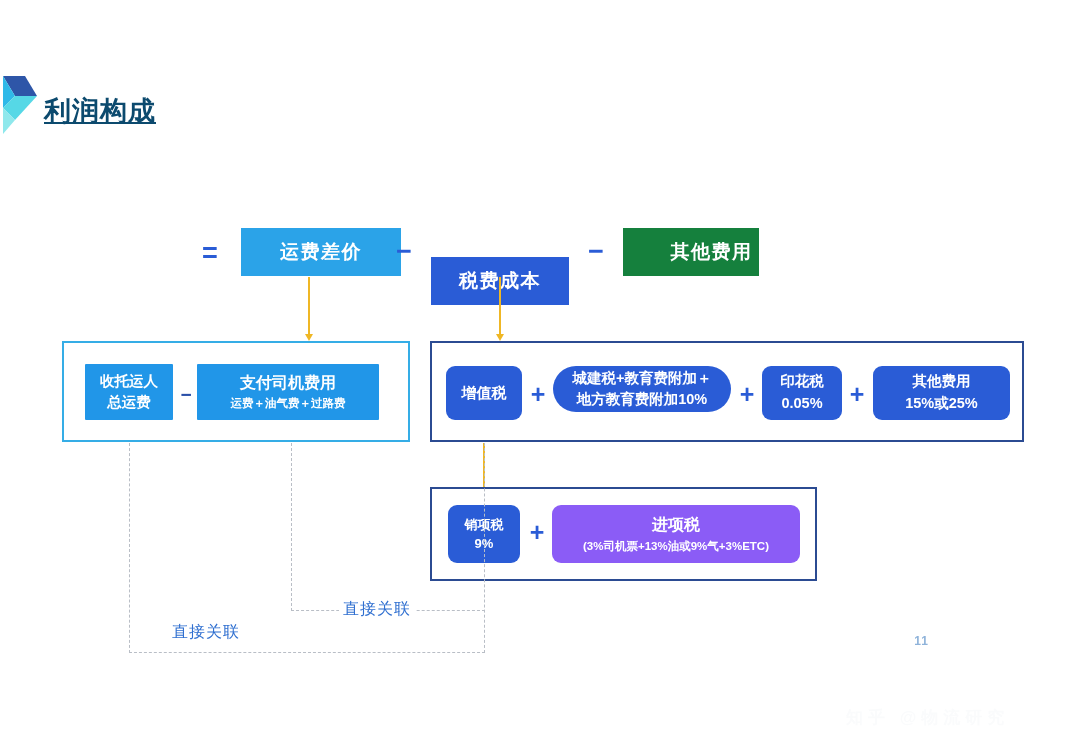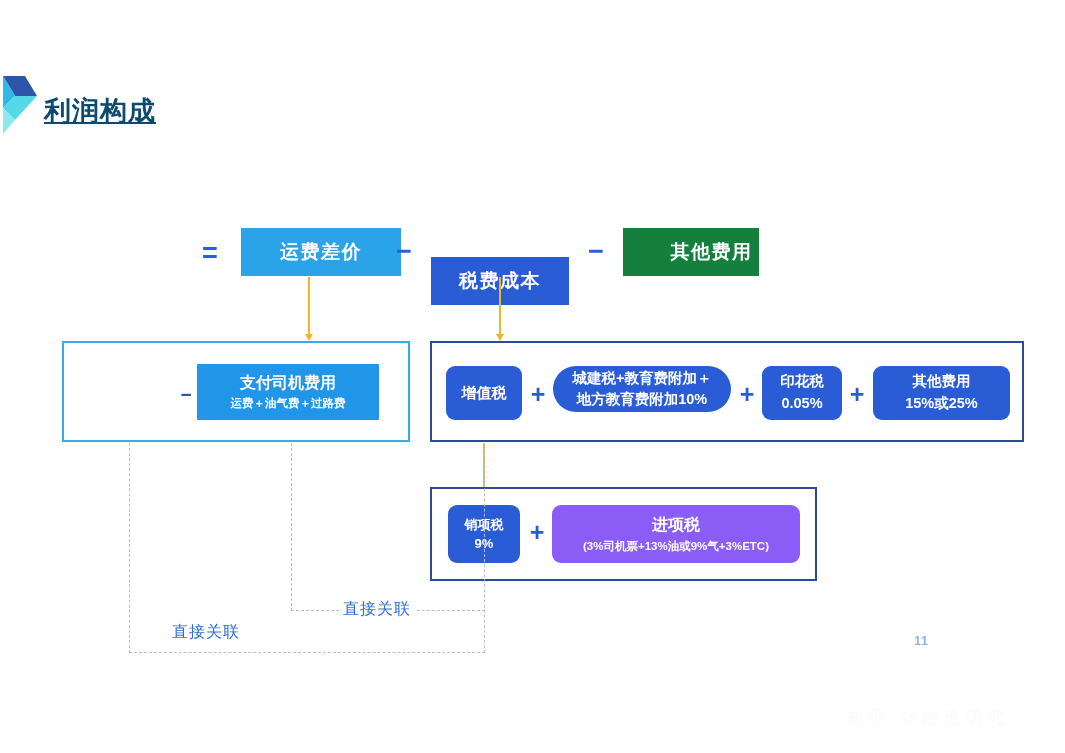--- a/index.html
+++ b/index.html
@@ -153,20 +153,24 @@
     <div class="stem"></div>
       <div class="head"></div>
   </div>
   <div class="gold-arrow" id="arrow-3">
     <div class="stem"></div>
       <div class="head"></div>
   </div>
 
   <div class="panel" id="panel-freight"></div>
 
+  <div class="box fb" id="fb-consignor">
+    <span>收托运人</span>
+    <span>总运费</span>
+  </div>
   <div id="op-minus-3">−</div>
   <div class="box fb" id="fb-driver">
     <span class="main">支付司机费用</span>
     <span class="sub">运费＋油气费＋过路费</span>
   </div>
 
   <div class="panel" id="panel-tax"></div>
 
   <div class="box tb" id="tb-vat">
     <span>增值税</span>

